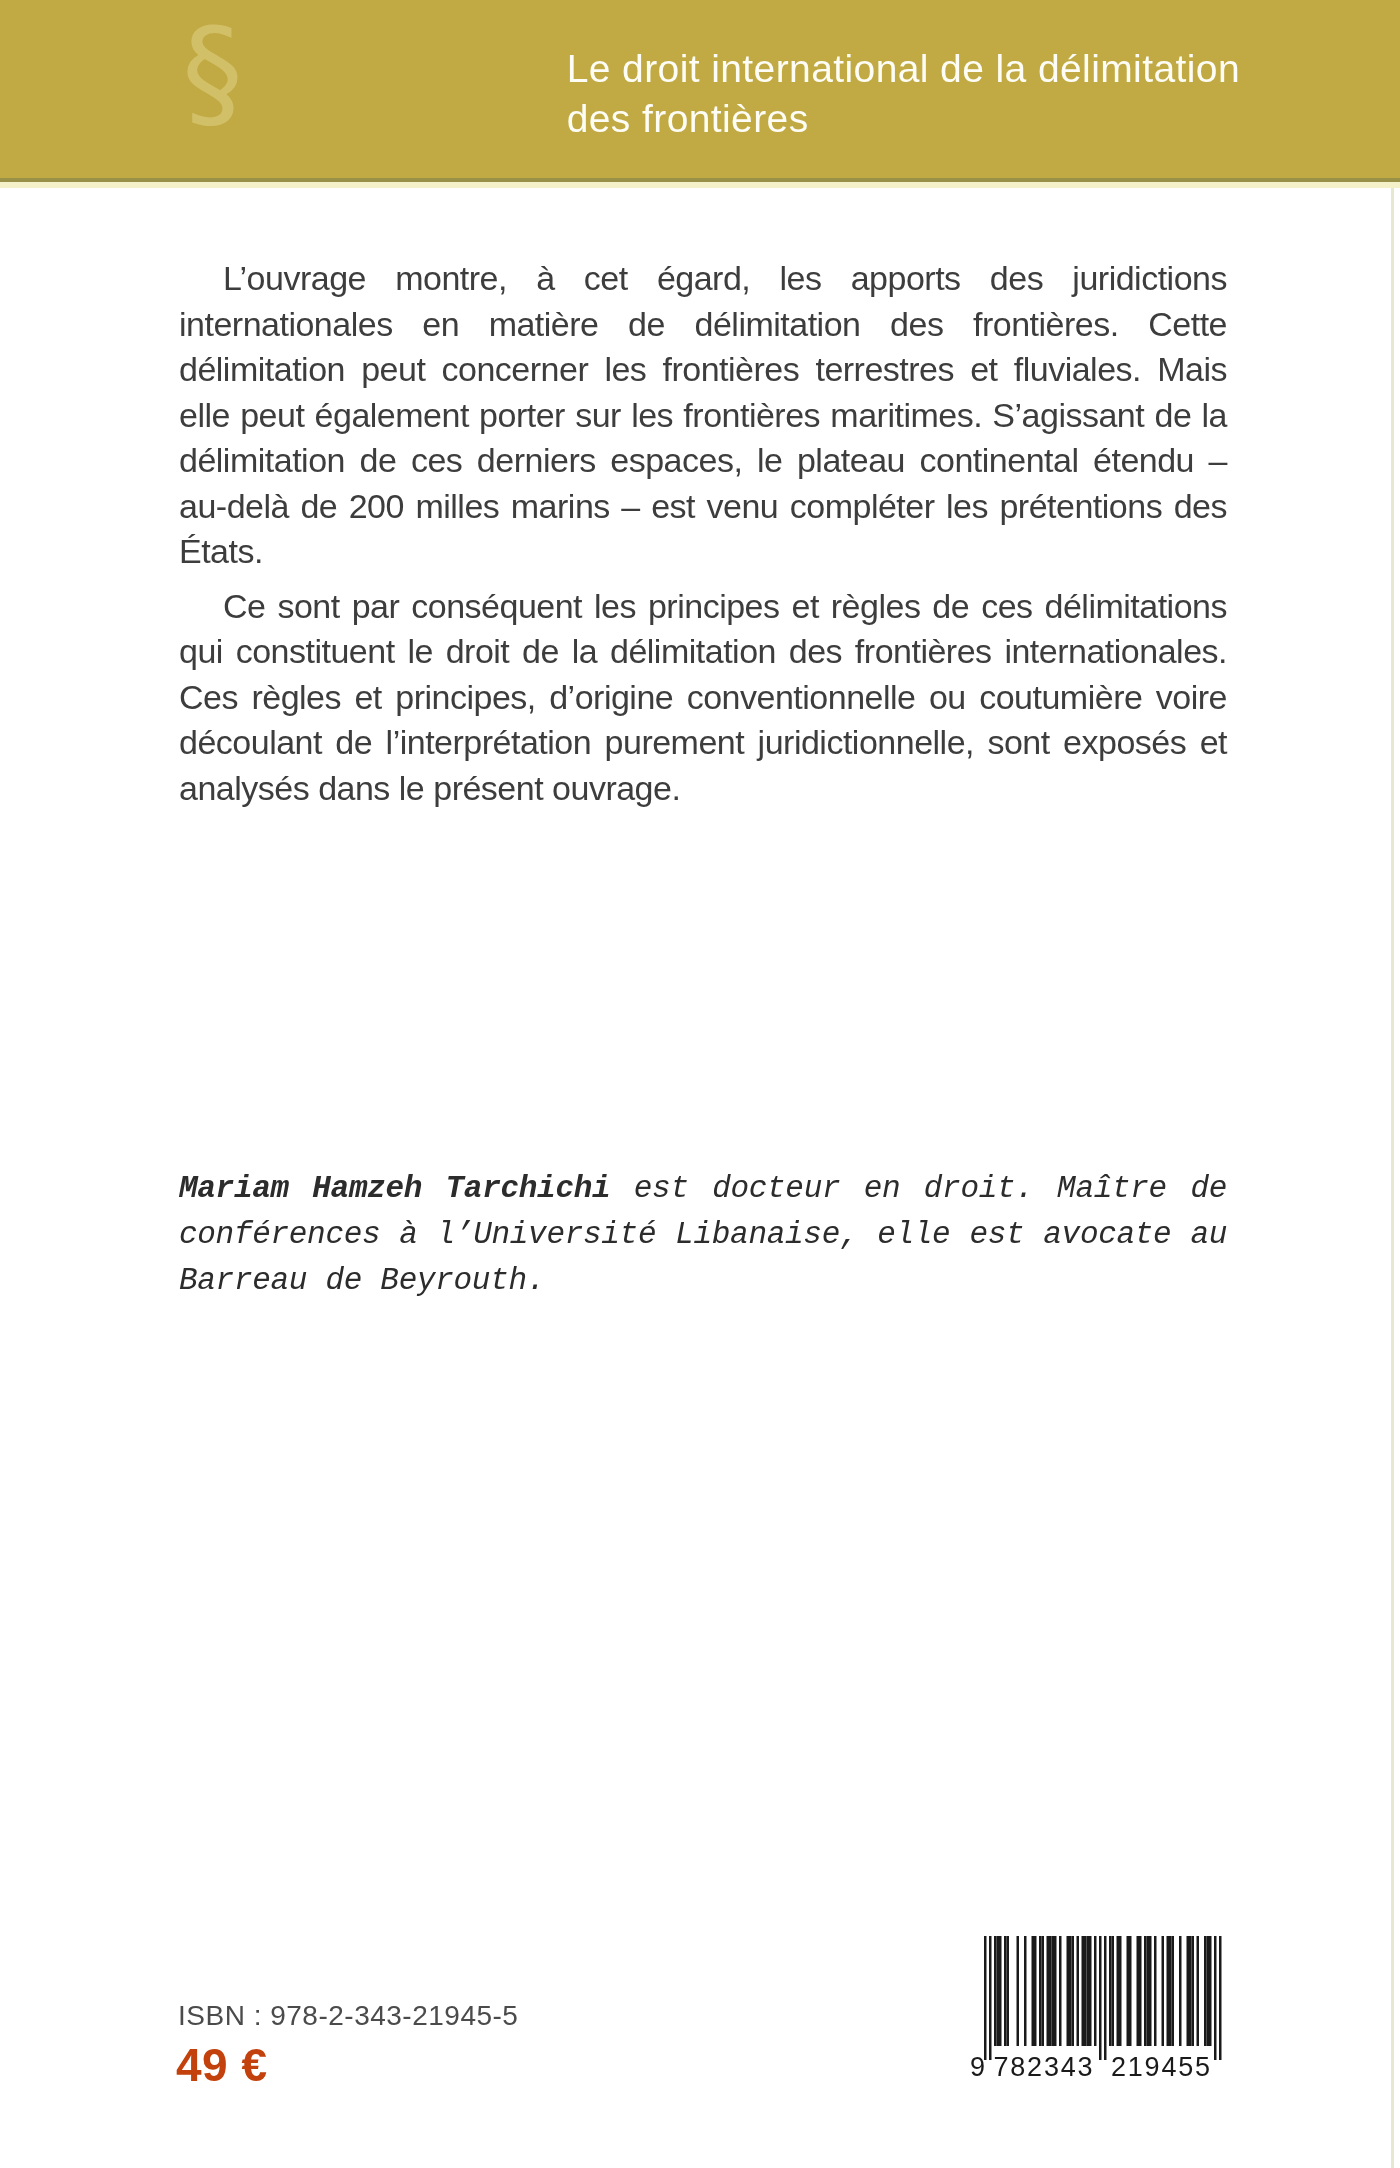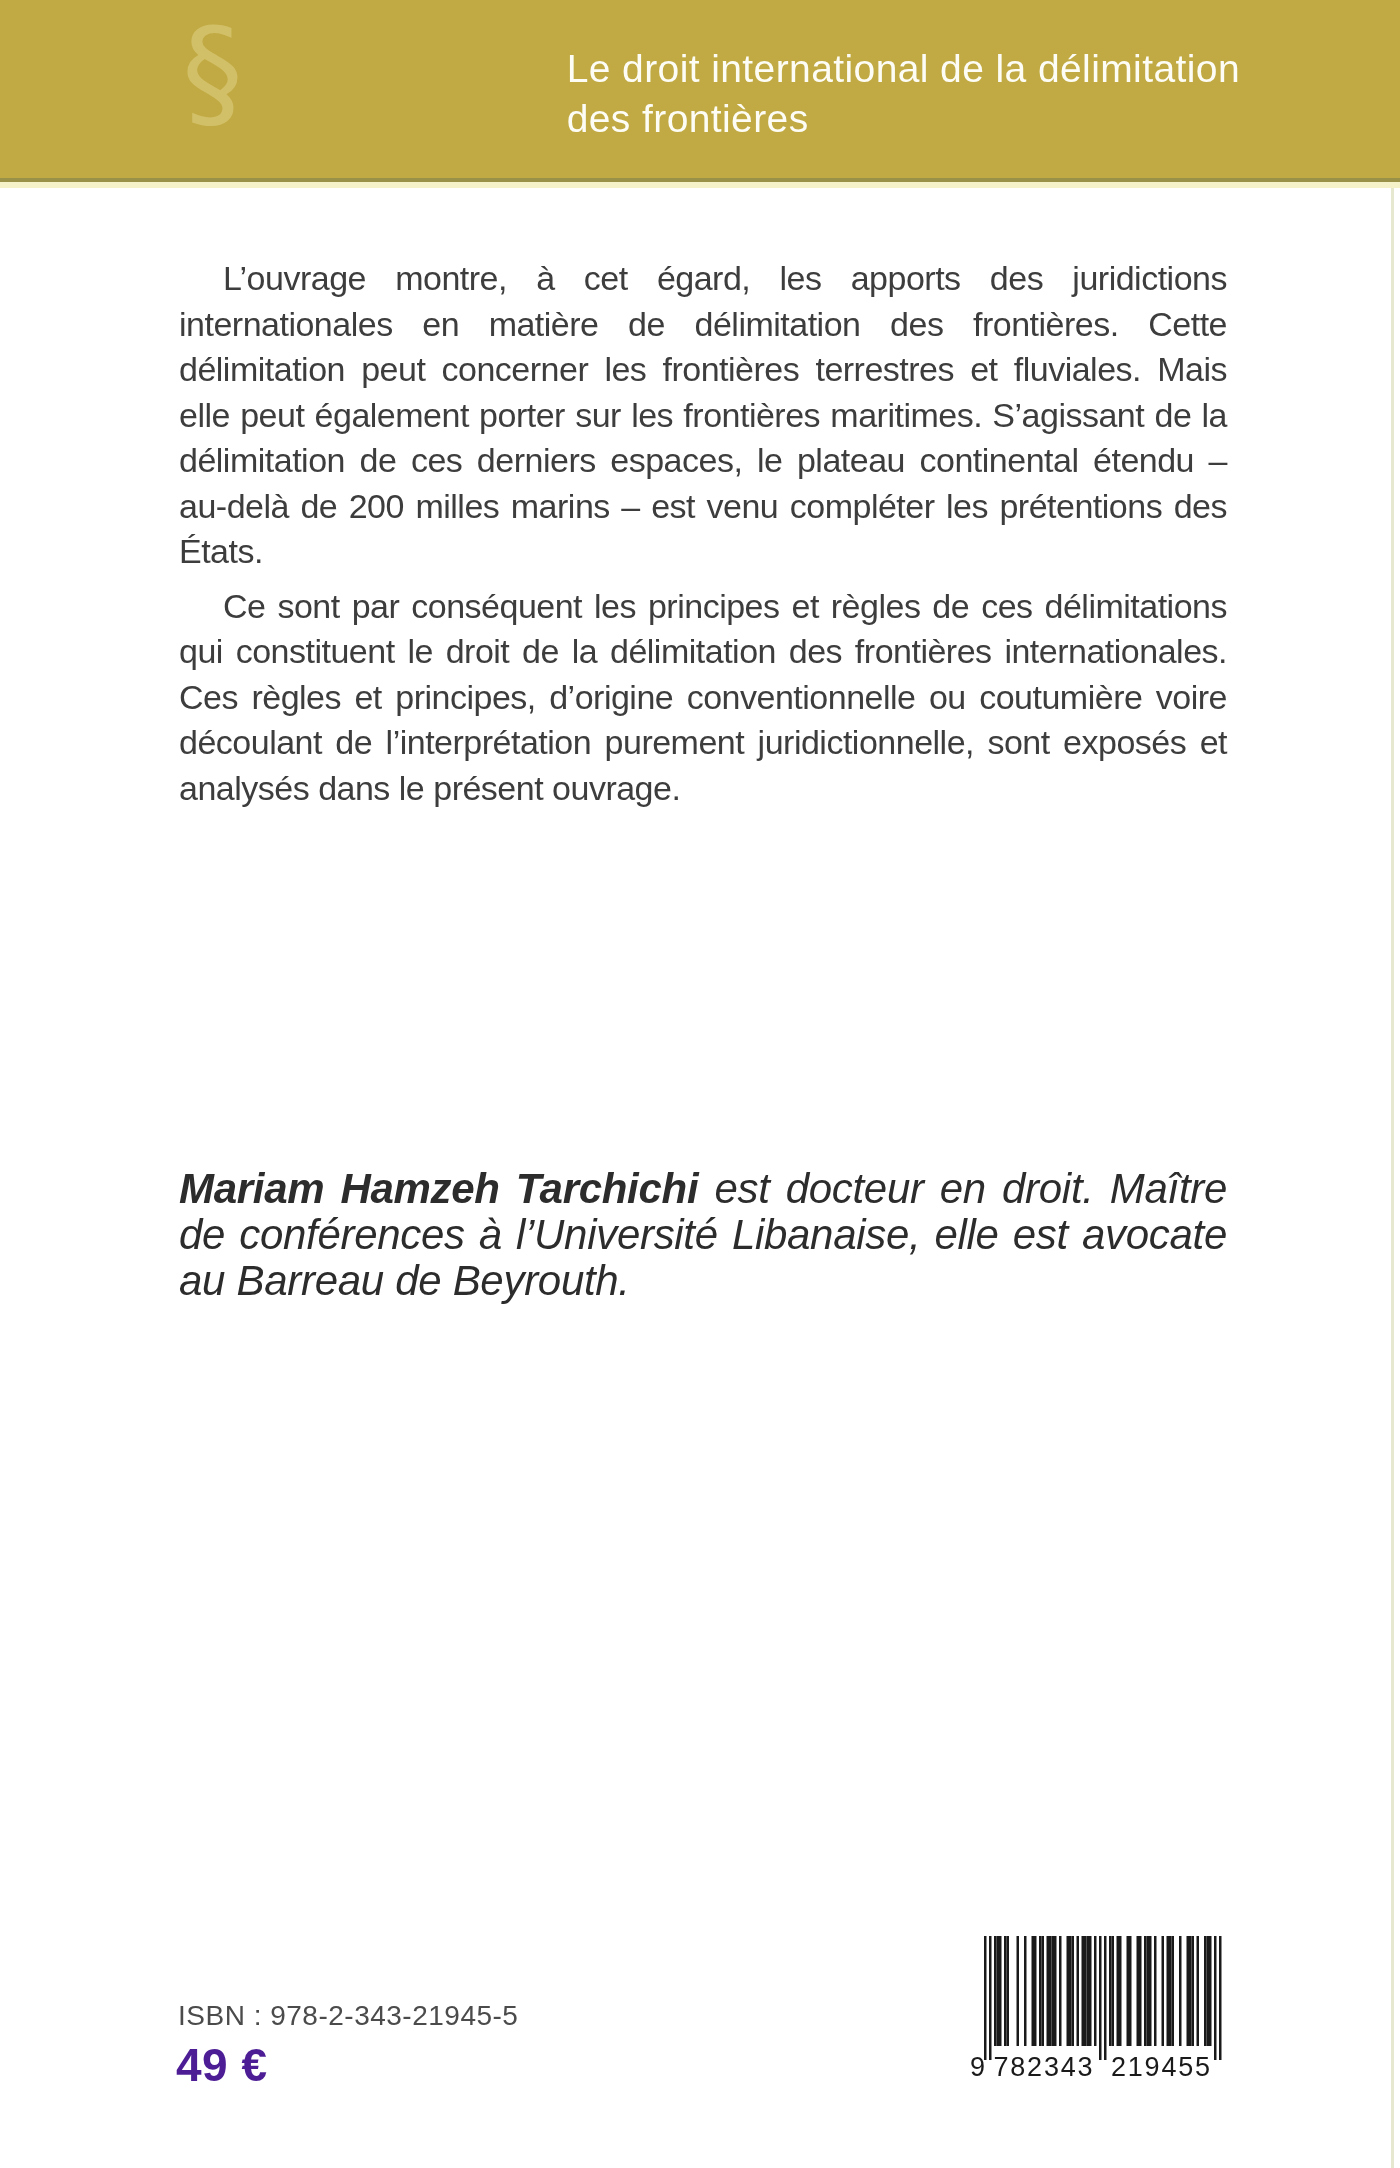--- a/index.html
+++ b/index.html
@@ -34,23 +34,24 @@
     position:absolute; left:179px; top:256px; width:1048px;
     text-align:justify;
     font-size:34px; line-height:45.5px;
     letter-spacing:-0.5px;
   }
   .synopsis p { margin:0 0 9px 0; text-indent:44px; }
   
   .author-note {
     position:absolute; left:179px; top:1166px; width:1048px;
     font-style:italic;
-    font-size:42px; line-height:46px;
+    font-size:31px; line-height:46px;
     text-align:justify;
     letter-spacing:-0.3px;
+    font-family:Liberation Mono, monospace;
   }
   .author-note .author-name { font-weight:bold; }
   
   .isbn-line {
     position:absolute; left:178px; top:2000px;
     font-size:28px; letter-spacing:0.5px; font-weight:400;
   }
   .price-line {
     position:absolute; left:176px; top:2038px;
     font-size:46px; font-weight:700; letter-spacing:0.5px;
@@ -84,21 +85,21 @@
       <p>L’ouvrage montre, à cet égard, les apports des juridictions internationales en matière de délimitation des frontières. Cette délimitation peut concerner les frontières terrestres et fluviales. Mais elle peut également porter sur les frontières maritimes. S’agissant de la délimitation de ces derniers espaces, le plateau continental étendu – au-delà de 200 milles marins – est venu compléter les prétentions des États.</p>
       <p>Ce sont par conséquent les principes et règles de ces délimitations qui constituent le droit de la délimitation des frontières internationales. Ces règles et principes, d’origine conventionnelle ou coutumière voire découlant de l’interprétation purement juridictionnelle, sont exposés et analysés dans le présent ouvrage.</p>
     </div>
 
   <div class="author-note" style="color: rgb(44, 44, 44);">
     <span class="author-name">Mariam Hamzeh Tarchichi</span><span> est docteur en droit. Maître de conférences à l’Université Libanaise, elle est avocate au Barreau de Beyrouth.</span>
   </div>
 
   <div class="isbn-line" style="color: rgb(75, 75, 75);">ISBN : 978-2-343-21945-5</div>
 
-  <div class="price-line" style="color: #4c1d95;">49 €</div>
+  <div class="price-line" style="color: #c2410c;">49 €</div>
 
   <div class="barcode-box"><svg width="254" height="144" viewBox="0 0 254 144" xmlns="http://www.w3.org/2000/svg">
         <rect x="14.0" y="0" width="2.5" height="124" fill="#1a1a1a"></rect>
         <rect x="19.0" y="0" width="2.5" height="124" fill="#1a1a1a"></rect>
         <rect x="24.0" y="0" width="2.5" height="110" fill="#1a1a1a"></rect>
         <rect x="26.5" y="0" width="2.5" height="110" fill="#1a1a1a"></rect>
         <rect x="29.0" y="0" width="2.5" height="110" fill="#1a1a1a"></rect>
         <rect x="34.0" y="0" width="2.5" height="110" fill="#1a1a1a"></rect>
         <rect x="36.5" y="0" width="2.5" height="110" fill="#1a1a1a"></rect>
         <rect x="46.5" y="0" width="2.5" height="110" fill="#1a1a1a"></rect>

